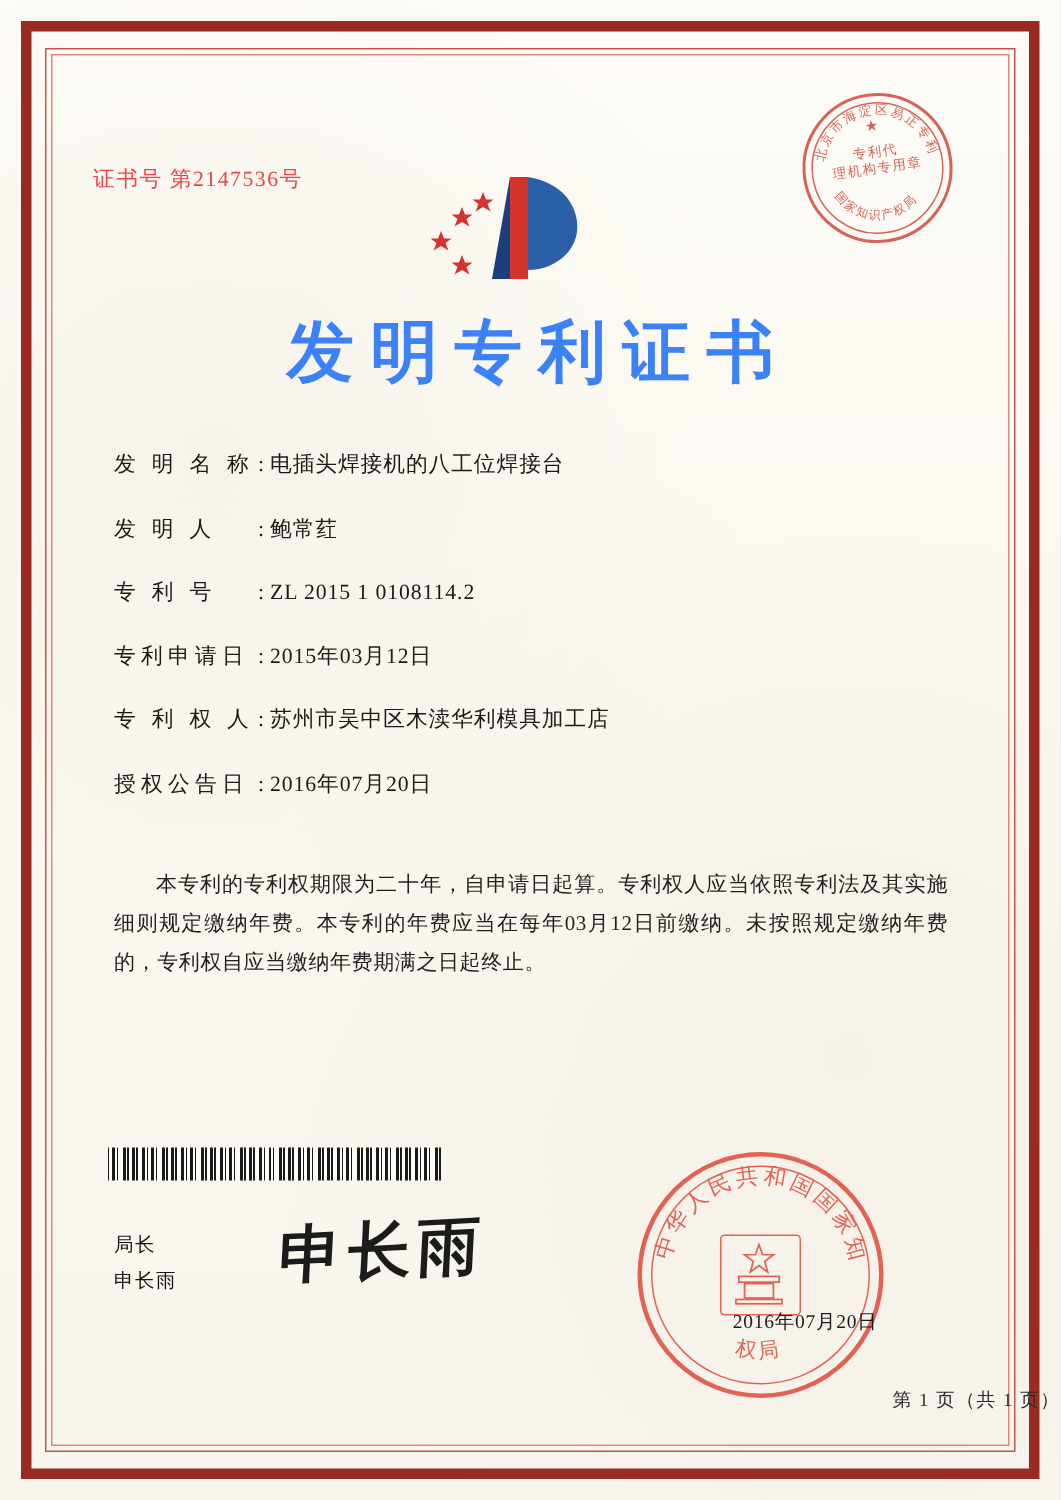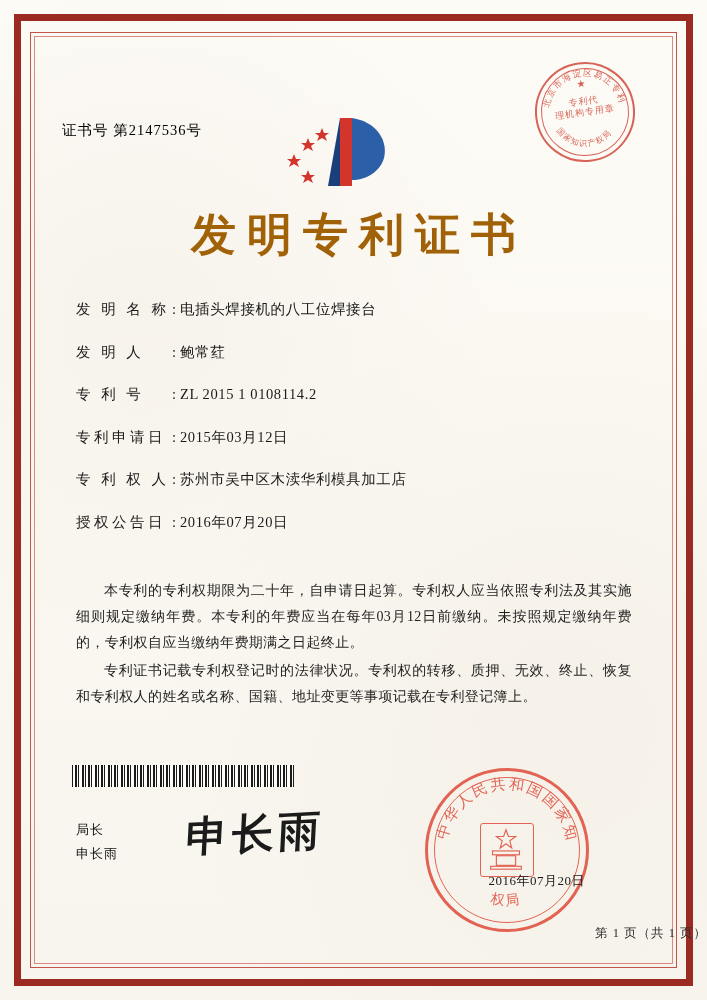--- a/index.html
+++ b/index.html
@@ -46,22 +46,21 @@
     pointer-events: none;
   }
 
   
   .cert-no {
     position: absolute;
     left: 62px;
     top: 110px;
     font-size: 14.5px;
     letter-spacing: 1px;
-    color: #000000;
-    margin-top: 11px;
+    color: #ef4444;
   }
 
   
   .logo {
     position: absolute;
     left: 278px;
     top: 108px;
     width: 130px;
     height: 88px;
   }
@@ -113,21 +112,21 @@
   
   .title {
     position: absolute;
     left: 0;
     top: 205px;
     width: 707px;
     text-align: center;
     font-size: 45px;
     letter-spacing: 11px;
     font-weight: bold;
-    color: #a16207;
+    color: #3b82f6;
     font-family: Liberation Sans, sans-serif;
     text-indent: 11px;
   }
 
   
   .fields {
     position: absolute;
     left: 76px;
     top: 300px;
     width: 560px;
@@ -338,21 +337,20 @@
     </div>
     <div class="field-row">
       <span class="field-label">授权公告日</span>
       <span class="field-sep">:</span>
       <span class="field-value">2016年07月20日</span>
     </div>
   </div>
 
   <div class="body-text">
     <p>本专利的专利权期限为二十年，自申请日起算。专利权人应当依照专利法及其实施细则规定缴纳年费。本专利的年费应当在每年03月12日前缴纳。未按照规定缴纳年费的，专利权自应当缴纳年费期满之日起终止。</p>
-    <p>专利证书记载专利权登记时的法律状况。专利权的转移、质押、无效、终止、恢复和专利权人的姓名或名称、国籍、地址变更等事项记载在专利登记簿上。</p>
   </div>
 
   <div class="barcode"></div>
 
   <div class="sig-block">
     <div>局长</div>
     <div>申长雨</div>
   </div>
   <div class="signature">申长雨</div>
 

